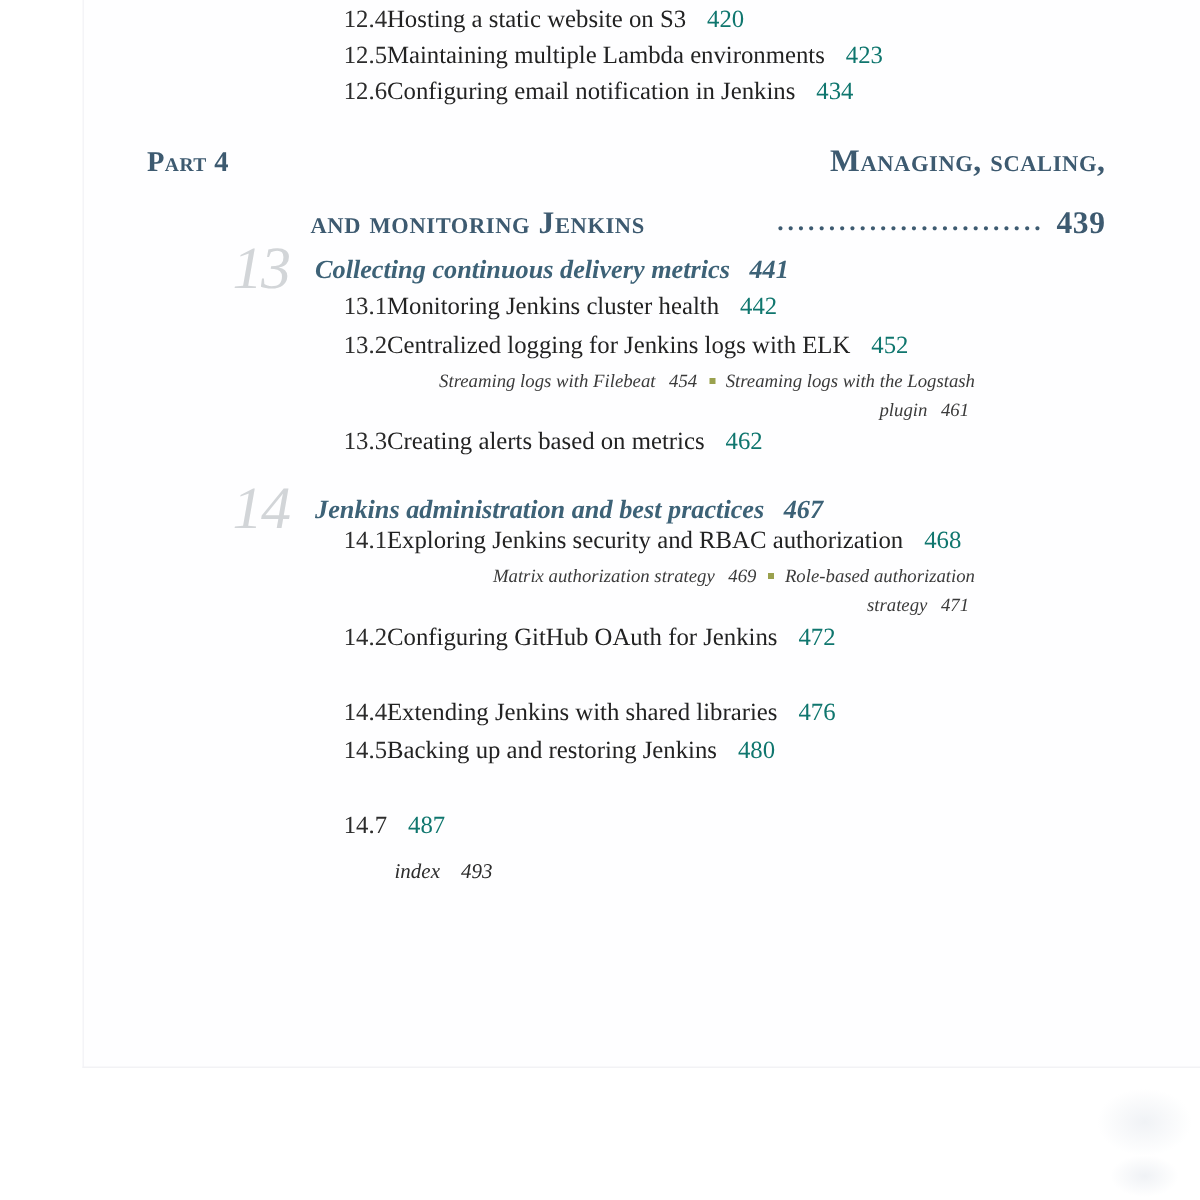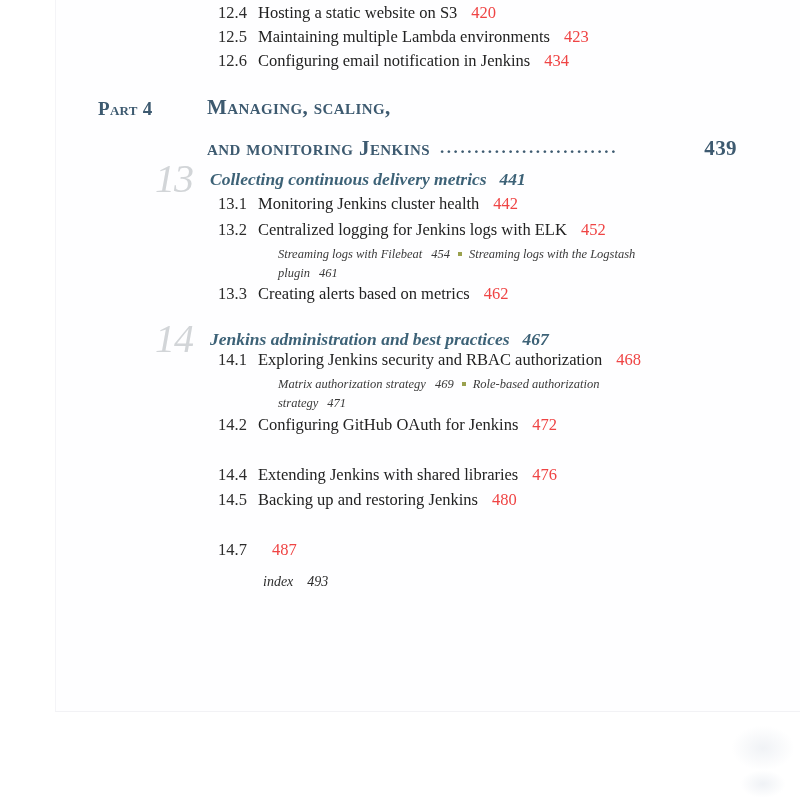--- a/index.html
+++ b/index.html
@@ -57,20 +57,21 @@
     height: 28px;
     background: radial-gradient(ellipse at 50% 50%, rgba(224,229,236,0.5) 0%, rgba(255,255,255,0) 70%);
   }
 
   .content {
     position: absolute;
     left: 0;
     top: 0;
     width: 800px;
     height: 800px;
+    text-align: right;
   }
 
   
   .sec-row {
     position: absolute;
     display: flex;
     align-items: baseline;
     color: #2c2c2c;
     font-size: 16.5px;
     line-height: 1;
@@ -79,21 +80,21 @@
   .sec-num {
     width: 40px;
     flex: 0 0 40px;
     color: #2c2c2c;
   }
   .sec-title {
     color: #222222;
   }
   .sec-page {
     margin-left: 14px;
-    color: #ef4444;
+    color: #0f766e;
   }
 
   
   .part-block {
     position: absolute;
     left: 98px;
     top: 94px;
     width: 640px;
   }
   .part-label {

